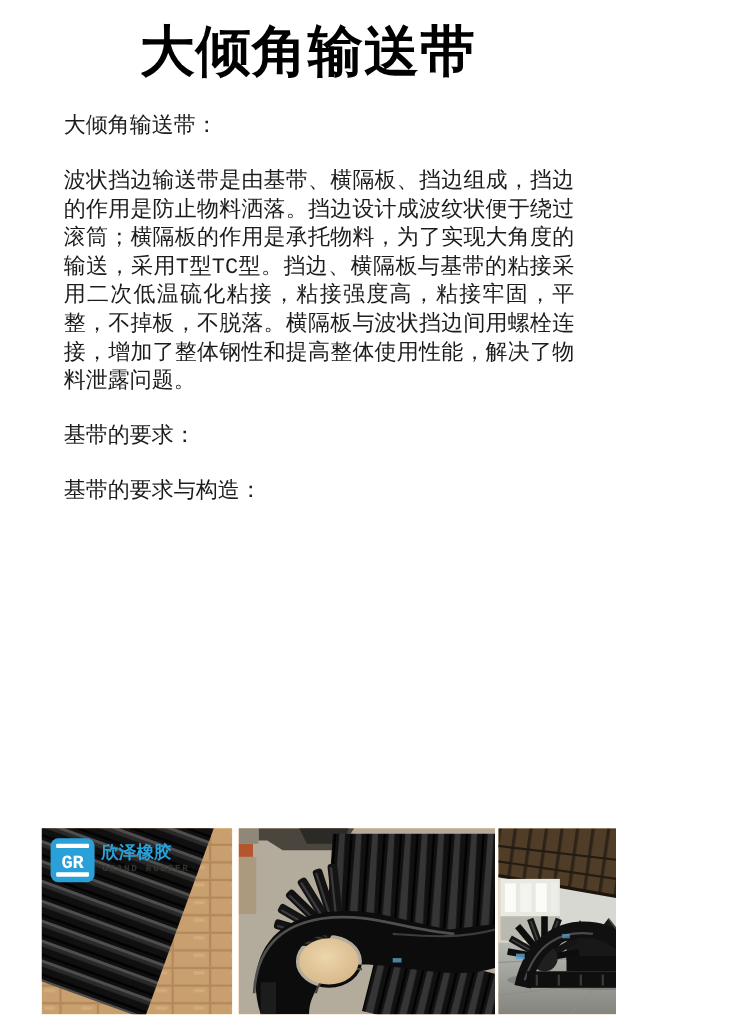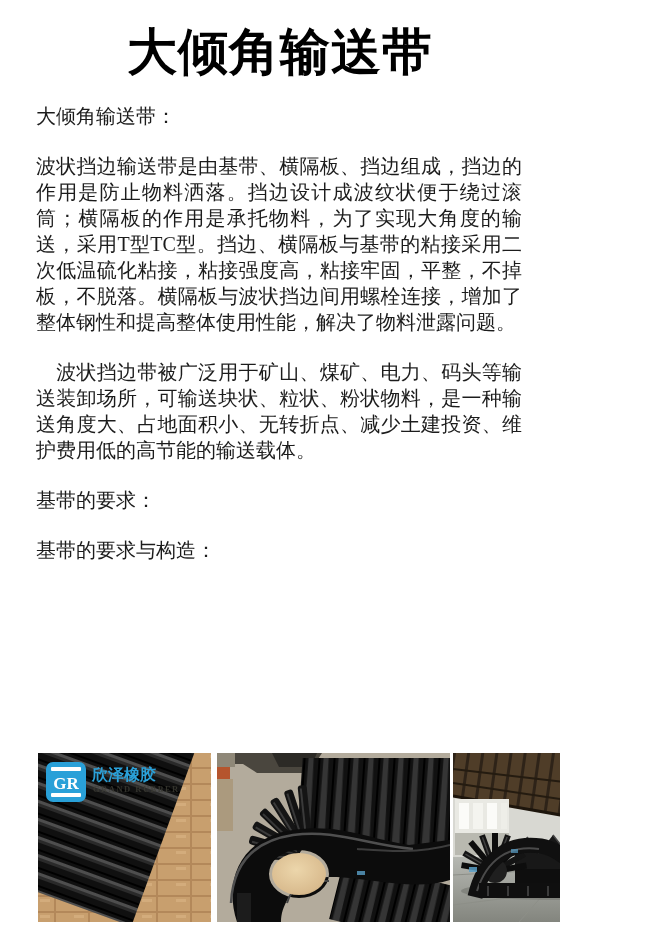--- a/index.html
+++ b/index.html
@@ -1,45 +1,44 @@
 <!DOCTYPE html>
 <html><head>
 <meta charset="utf-8">
 <style>
   html,body{margin:0;padding:0;background:#ffffff;}
   .page{
     position:relative;width:560px;height:930px;background:#ffffff;overflow:hidden;
-    font-family:Liberation Serif, serif;color:#1c1c1c;
+    font-family:Liberation Mono, monospace;color:#1c1c1c;
   }
   .title{
     margin:0;padding-top:24px;height:56px;line-height:56px;
     text-align:center;font-size:50px;font-weight:700;color:#000;letter-spacing:1px;
   }
   .content{
-    padding:23px 38px 0 36px;
+    padding:23px 38px 0 58px;
     font-size:20px;line-height:26px;text-align:justify;
   }
   .block{margin:0 0 24px 0;}
   .gallery{position:absolute;left:38px;top:753px;display:flex;}
   .photo{display:block;flex:0 0 auto;background:#fdba74;}
   .photo.mid{margin-left:6px;}
   .photo.right{margin-left:3px;}
   svg{display:block;}
 </style>
 </head>
 <body>
 
 <div class="page">
 
   <h1 class="title">大倾角输送带</h1>
 
   <div class="content">
     <p class="block">大倾角输送带：</p>
     <p class="block">波状挡边输送带是由基带、横隔板、挡边组成，挡边的作用是防止物料洒落。挡边设计成波纹状便于绕过滚筒；横隔板的作用是承托物料，为了实现大角度的输送，采用T型TC型。挡边、横隔板与基带的粘接采用二次低温硫化粘接，粘接强度高，粘接牢固，平整，不掉板，不脱落。横隔板与波状挡边间用螺栓连接，增加了整体钢性和提高整体使用性能，解决了物料泄露问题。</p>
-    <p class="block">　波状挡边带被广泛用于矿山、煤矿、电力、码头等输送装卸场所，可输送块状、粒状、粉状物料，是一种输送角度大、占地面积小、无转折点、减少土建投资、维护费用低的高节能的输送载体。</p>
     <p class="block">基带的要求：</p>
     <p class="block">基带的要求与构造：</p>
   </div>
 
   <div class="gallery">
 
     <div class="photo left">
       <svg width="173" height="169" viewBox="0 0 173 169">
         <defs>
           <pattern id="p1bricks" width="34" height="16" patternUnits="userSpaceOnUse">

